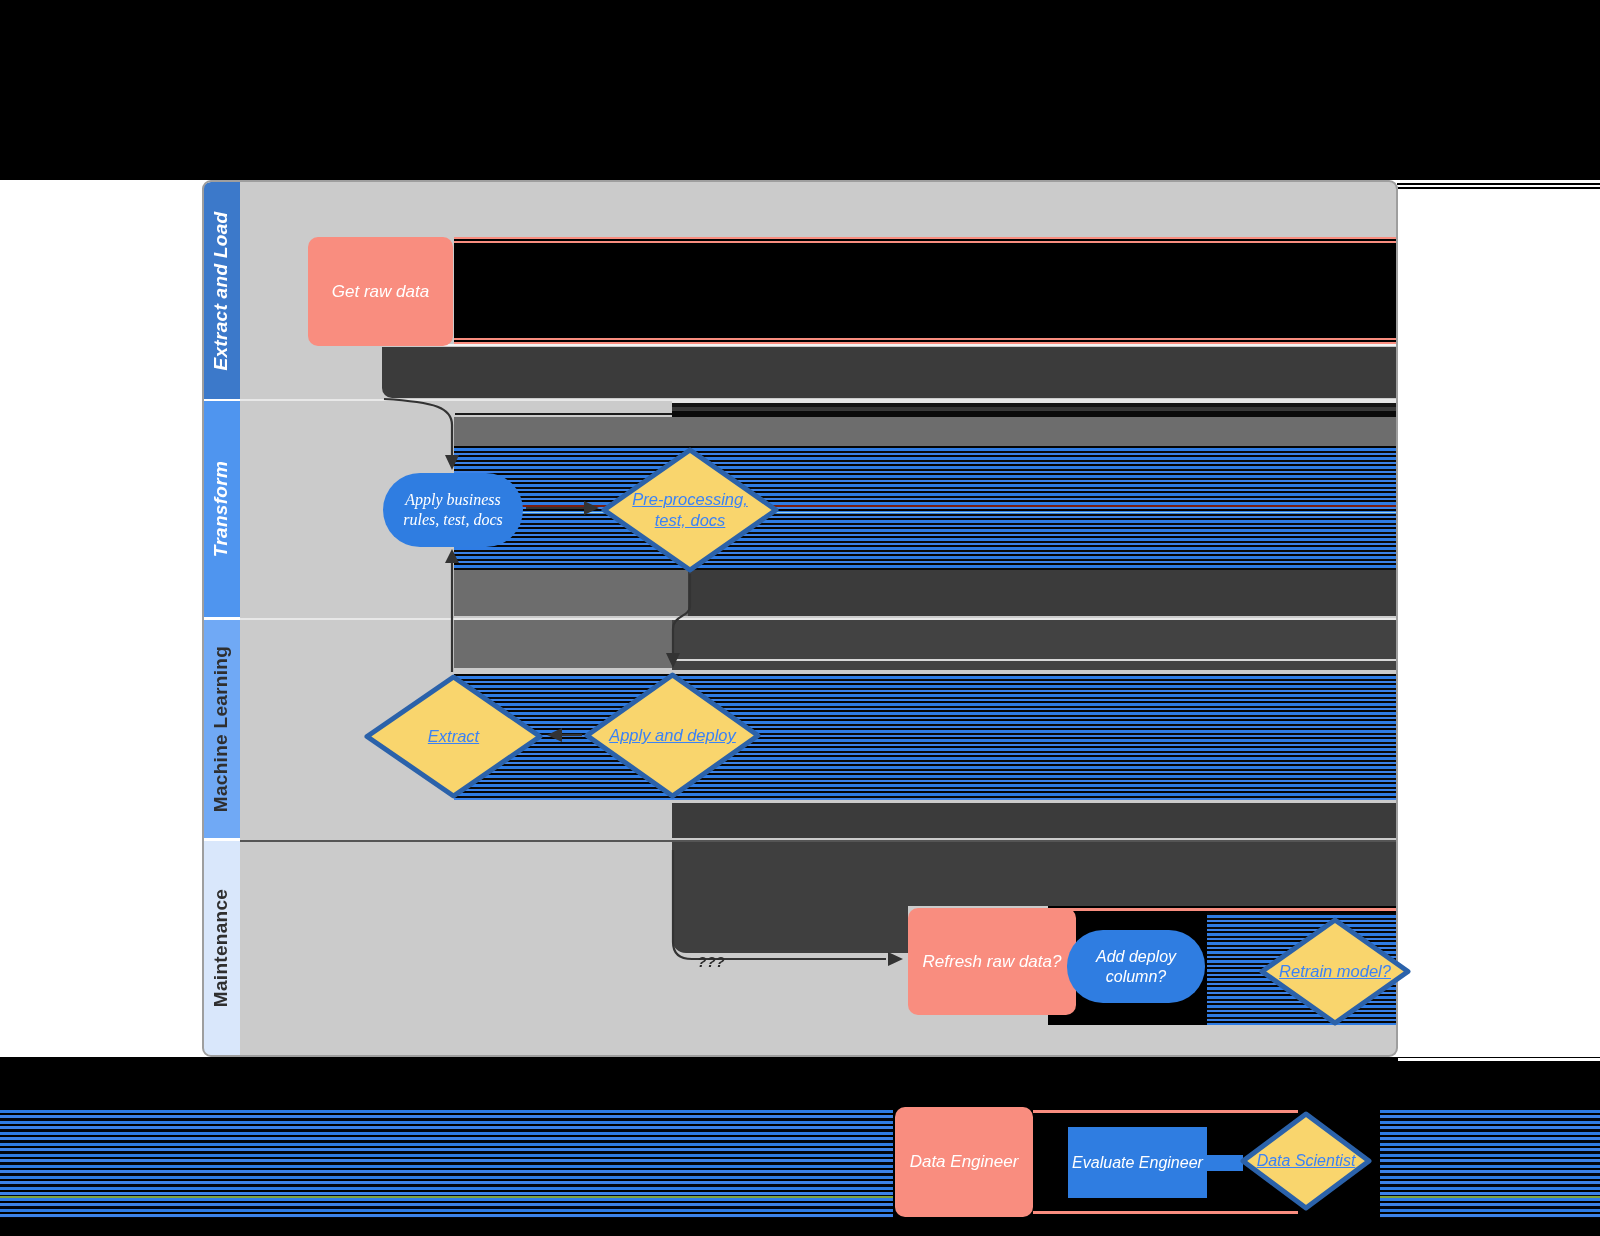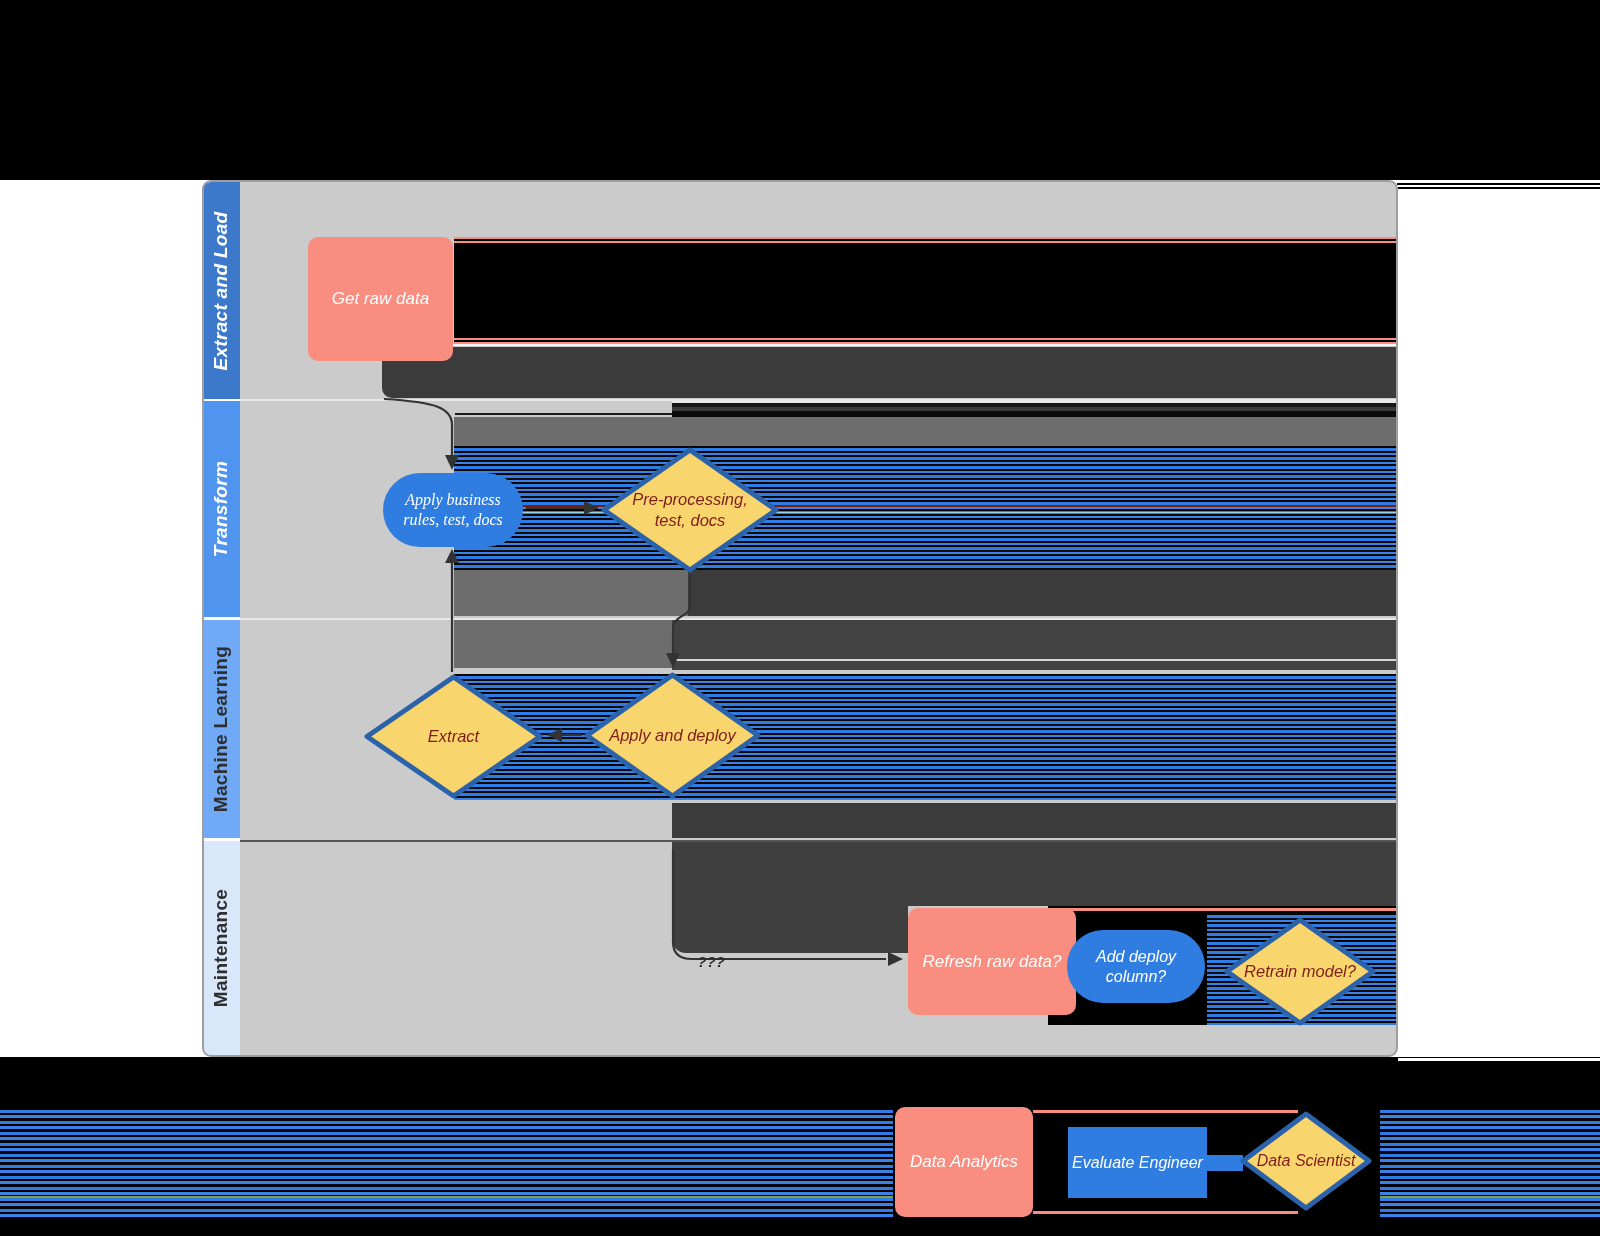--- a/index.html
+++ b/index.html
@@ -71,31 +71,31 @@
   .div3{left:38px;top:660px;width:1158px;height:2px;background:#555;}
 
   
   .arrows{left:0;top:0;width:1600px;height:1236px;z-index:50;pointer-events:none;}
 
   
   .node{z-index:60;display:flex;align-items:center;justify-content:center;text-align:center;
         font-style:italic;color:#fff;line-height:1.25;}
   .node-rect{background:#F98D7F;border-radius:10px;font-size:17px;}
   .node-stadium{background:#2F7DE1;font-size:16px;}
-  .n-getraw{left:308px;top:237px;width:145px;height:124px;}
+  .n-getraw{left:308px;top:237px;width:145px;height:109px;}
   .n-apply{left:383px;top:473px;width:140px;height:74px;border-radius:37px;padding:0 8px;box-sizing:border-box;font-family:Liberation Serif, serif;}
   .n-refresh{left:908px;top:908px;width:168px;height:107px;}
   .n-addcol{left:1067px;top:930px;width:138px;height:73px;border-radius:36px;padding:0 6px;box-sizing:border-box;}
   .diamond{z-index:60;}
   .diamond .dtxt{position:absolute;left:0;top:0;width:100%;height:100%;display:flex;align-items:center;
-        justify-content:center;text-align:center;font-style:italic;color:#7f1d1d;font-size:16.5px;line-height:1.25;padding:0 26px;box-sizing:border-box;}
+        justify-content:center;text-align:center;font-style:italic;color:#3b82f6;font-size:16.5px;line-height:1.25;padding:0 26px;box-sizing:border-box;text-decoration:underline;}
   .d-preprocess{left:600px;top:446px;width:180px;height:128px;}
   .d-evaluate{left:363px;top:673px;width:181px;height:127px;}
   .d-train{left:583px;top:671px;width:179px;height:129px;}
-  .d-retrain{left:1223px;top:916px;width:154px;height:111px;}
+  .d-retrain{left:1258px;top:916px;width:154px;height:111px;}
   .d-scientist{left:1239px;top:1110px;width:134px;height:102px;}
 
   
   .stripes-bright{background:repeating-linear-gradient(180deg,#2E7CE4 0 3px,#000 3px 5px,#3B82E8 5px 8px,#01060f 8px 11px);}
   .leg-stripes{left:0;top:1110px;width:1600px;height:108px;z-index:10;}
   .leg-green{left:0;top:1196px;width:1600px;height:2px;background:#7FA33B;z-index:11;}
   .leg-mask{left:893px;top:1093px;width:487px;height:140px;background:#000;z-index:12;}
   .leg-coral-a{left:1033px;top:1110px;width:265px;height:3px;background:#F98D7F;z-index:13;}
   .leg-coral-b{left:1033px;top:1211px;width:265px;height:3px;background:#F98D7F;z-index:13;}
   .leg-conn{left:1207px;top:1155px;width:36px;height:16px;background:#2F7DE1;z-index:13;}
@@ -234,21 +234,21 @@
   <div class="abs bottom-band"></div>
   <div class="abs br-notch"></div>
   <div class="abs leg-stripes stripes-bright"></div>
   <div class="abs leg-green"></div>
   <div class="abs leg-mask"></div>
   <div class="abs leg-coral-a"></div>
   <div class="abs leg-coral-b"></div>
   <div class="abs leg-conn"></div>
 
   <div class="abs node node-rect n-dataeng">
-    <span>Data Analytics</span>
+    <span>Data Engineer</span>
   </div>
   <div class="abs node node-stadium n-analytics">
     <span>Evaluate Engineer</span>
   </div>
   <div class="abs diamond d-scientist">
     <svg width="134" height="102">
       <polygon points="67,4 130,51 67,98 4,51" fill="#F9D56D" stroke="#2B62AA" stroke-width="5" stroke-linejoin="round"></polygon>
     </svg>
     <div class="dtxt" style="padding:0 4px;font-size:16px;">Data Scientist</div>
   </div>

